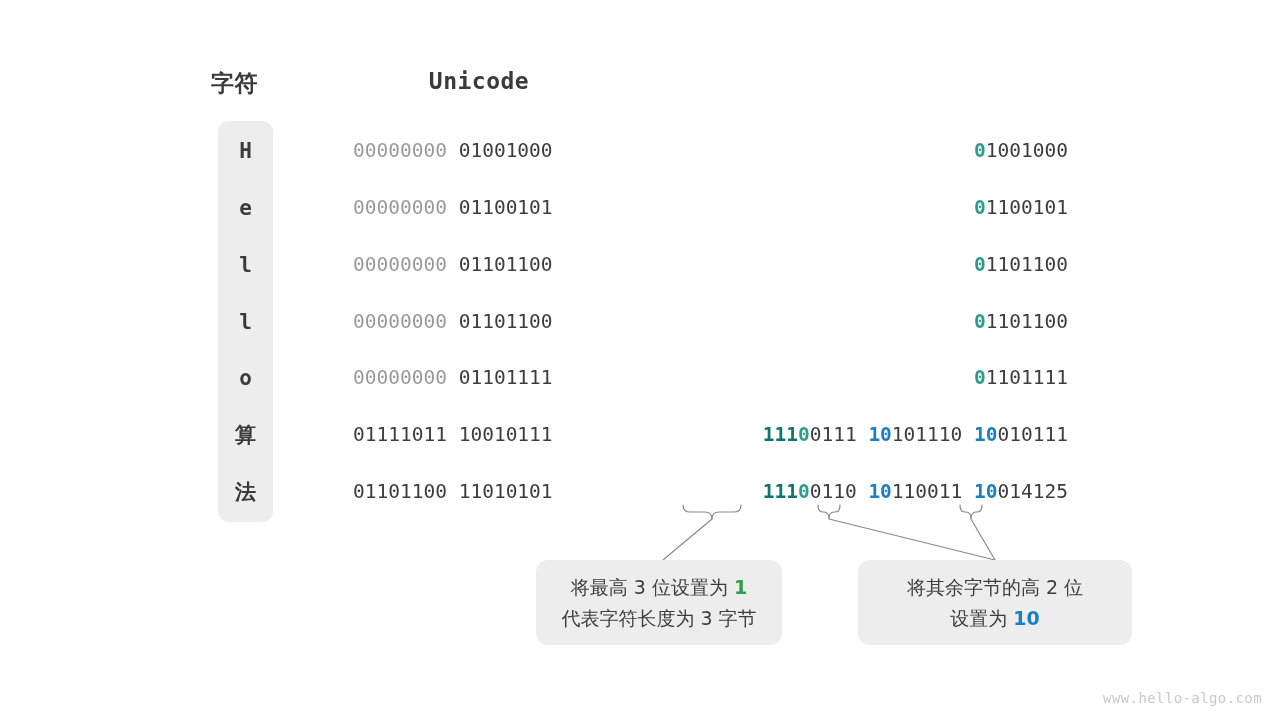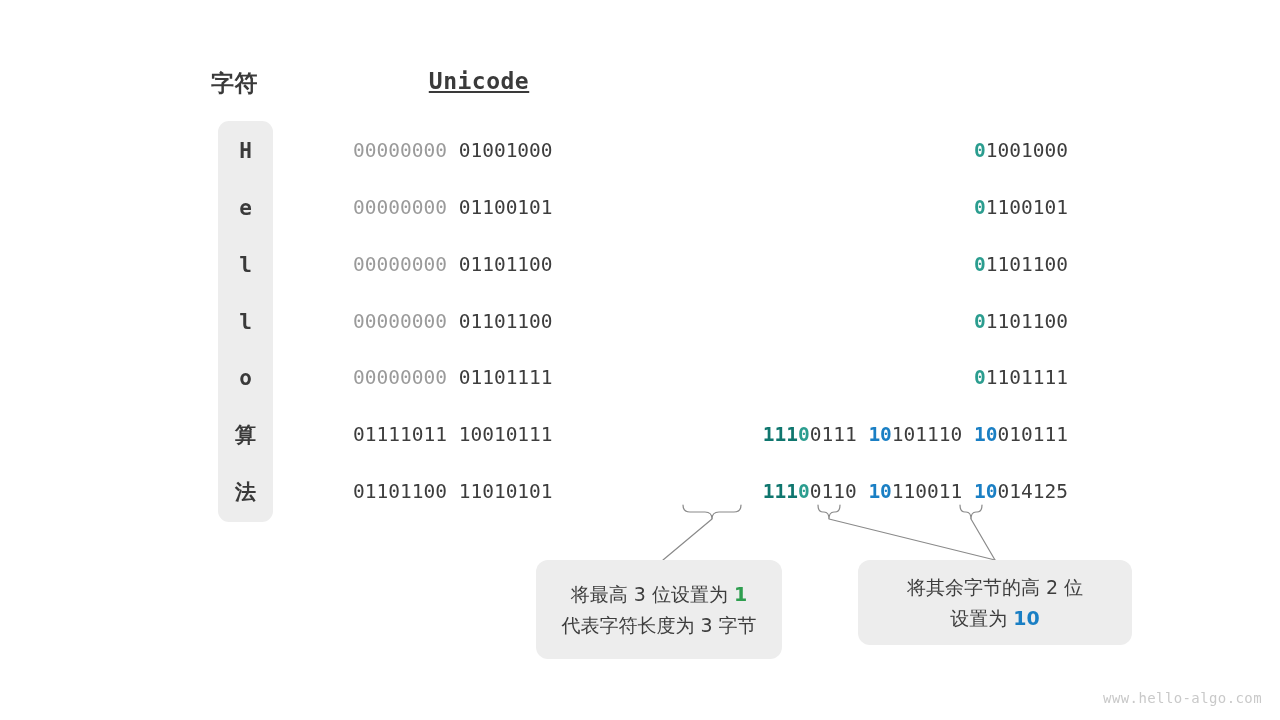--- a/index.html
+++ b/index.html
@@ -26,21 +26,21 @@
   .col-header {
     position: absolute;
     font-family: "DejaVu Sans Mono", monospace;
     font-weight: bold;
     font-size: 23px;
     color: #3a3a3a;
     white-space: nowrap;
     letter-spacing: 0.5px;
   }
   #hdr-char  { left: 211px; top: 68px; width: 55px; }
-  #hdr-uni   { left: 353px; top: 68px; width: 252px; text-align: center; text-decoration: underline; }
+  #hdr-uni   { left: 353px; top: 68px; width: 252px; text-align: center; }
   #hdr-utf   { left: 683px; top: 68px; width: 385px; text-align: center; }
 
   
   #char-box {
     position: absolute;
     left: 218px;
     top: 121px;
     width: 55px;
     height: 401px;
     background: #ededed;
@@ -96,21 +96,21 @@
     display: flex;
     flex-direction: column;
     align-items: center;
     justify-content: center;
     font-family: "DejaVu Sans", sans-serif;
     font-size: 19px;
     color: #3d3d3d;
     line-height: 31px;
     text-align: center;
   }
-  #callout-left  { left: 536px; top: 560px; width: 246px; height: 99px; }
+  #callout-left  { left: 536px; top: 560px; width: 246px; height: 85px; }
   #callout-right { left: 858px; top: 560px; width: 274px; height: 85px; }
   .callout .em-green { color: #2e9e4f; font-weight: bold; }
   .callout .em-blue  { color: #1a7fc4; font-weight: bold; }
   .callout-line { white-space: pre; }
 
   
   #watermark {
     position: absolute;
     right: 18px;
     bottom: 14px;

